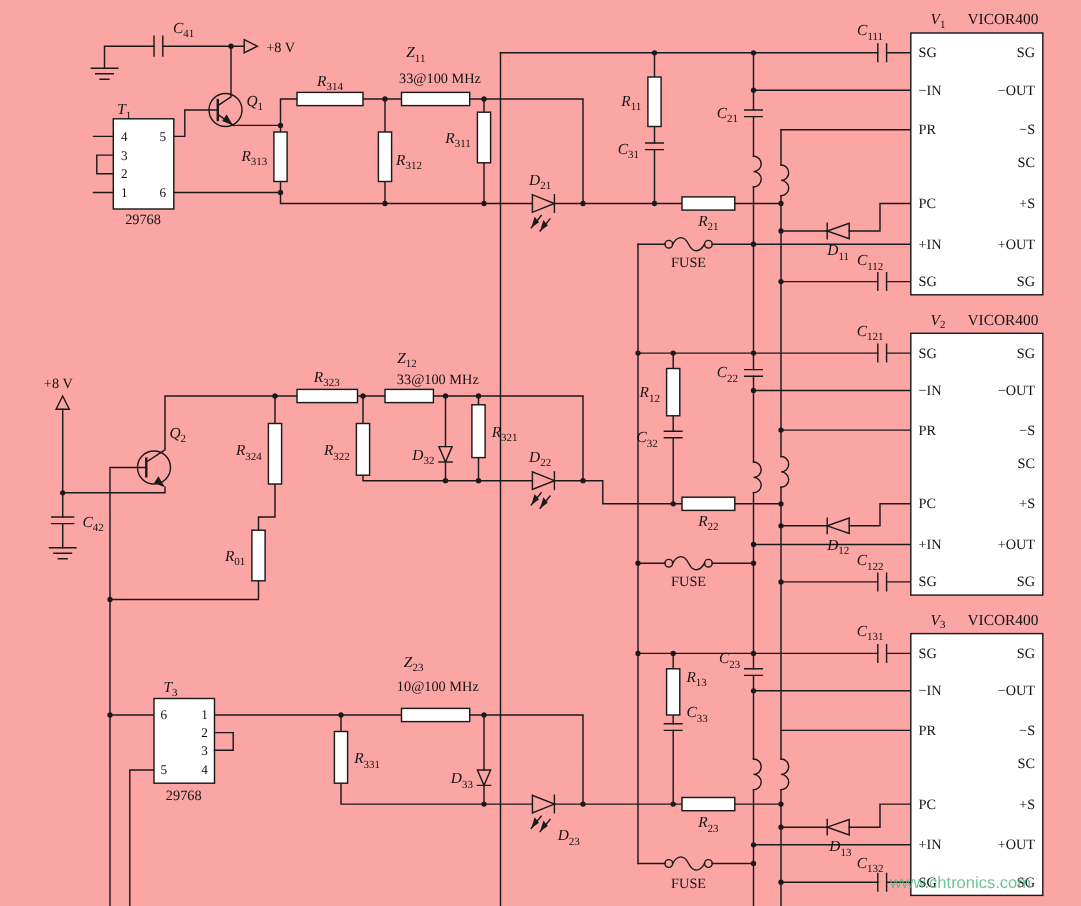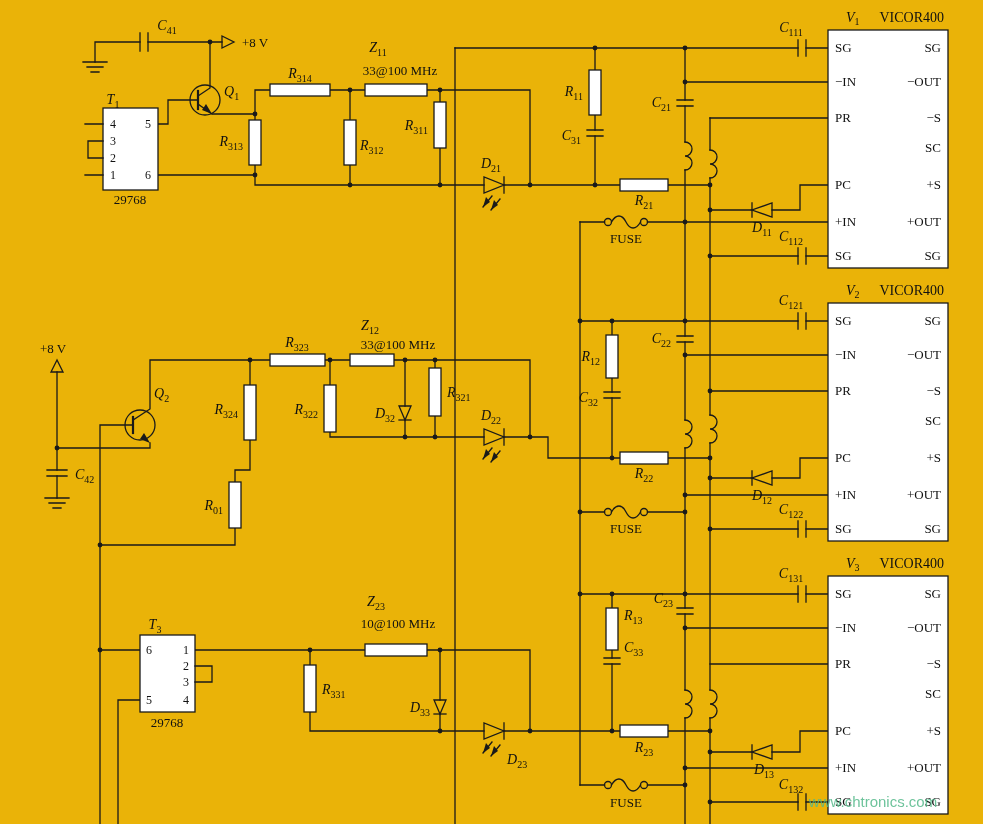--- a/index.html
+++ b/index.html
@@ -1,16 +1,16 @@
 <!DOCTYPE html>
 <html><head>
 <meta charset="utf-8">
 <style>
   html,body{margin:0;padding:0;background:#fff;}
-  #stage{position:relative;width:983px;height:824px;background:#eab308;overflow:hidden;text-decoration:underline;}
+  #stage{position:relative;width:983px;height:824px;background:#fca5a5;overflow:hidden;text-decoration:underline;}
   svg{position:absolute;left:0;top:0;}
   .w{stroke:#1a1a1a;stroke-width:1.3;fill:none;stroke-linecap:square;}
   .w2{stroke:#1a1a1a;stroke-width:2.2;fill:none;stroke-linecap:square;}
   .bx{stroke:#1a1a1a;stroke-width:1.3;fill:#fff;}
   .dt{fill:#1a1a1a;stroke:none;}
   .ar{fill:#1a1a1a;stroke:none;}
   text{fill:#111;stroke:none;font-family:"Liberation Serif",serif;}
   .cl{font-size:14px;font-style:italic;}
   .cl .s{font-size:10px;font-style:normal;}
   .plain{font-size:13px;font-style:normal;}

